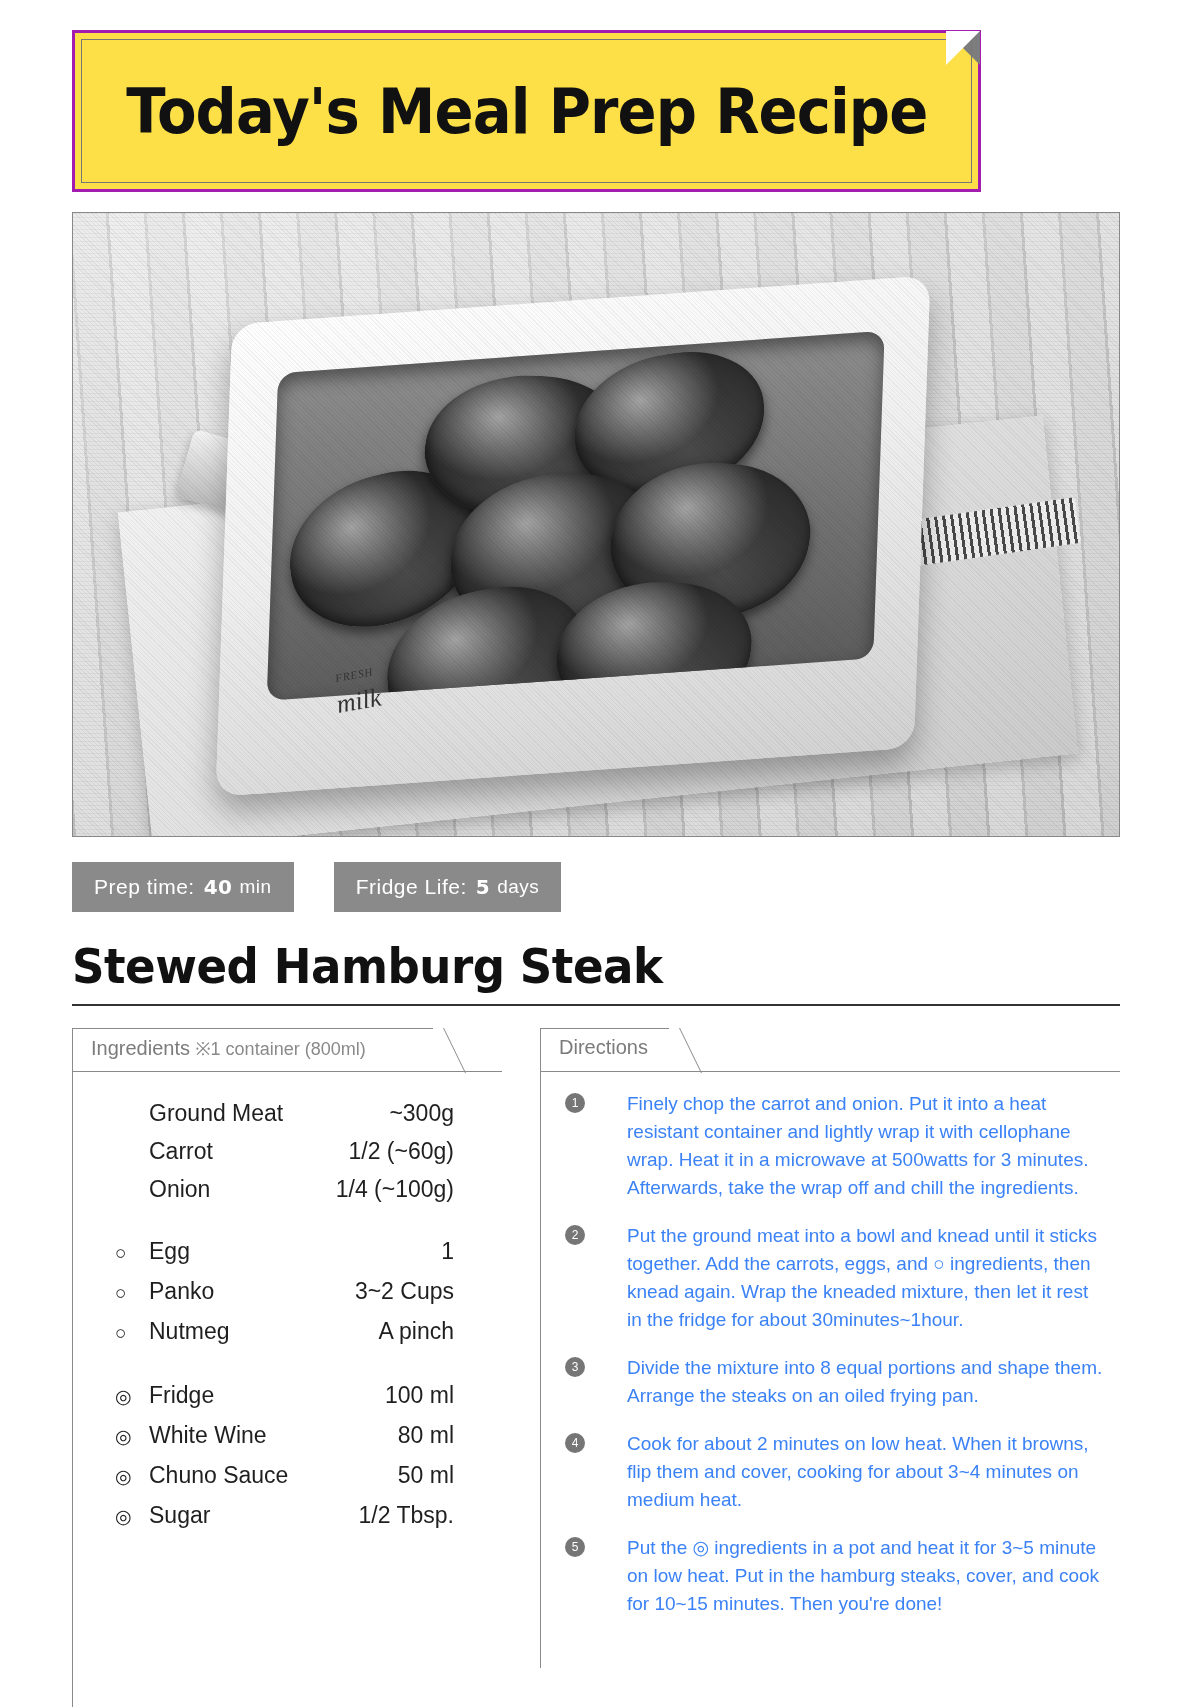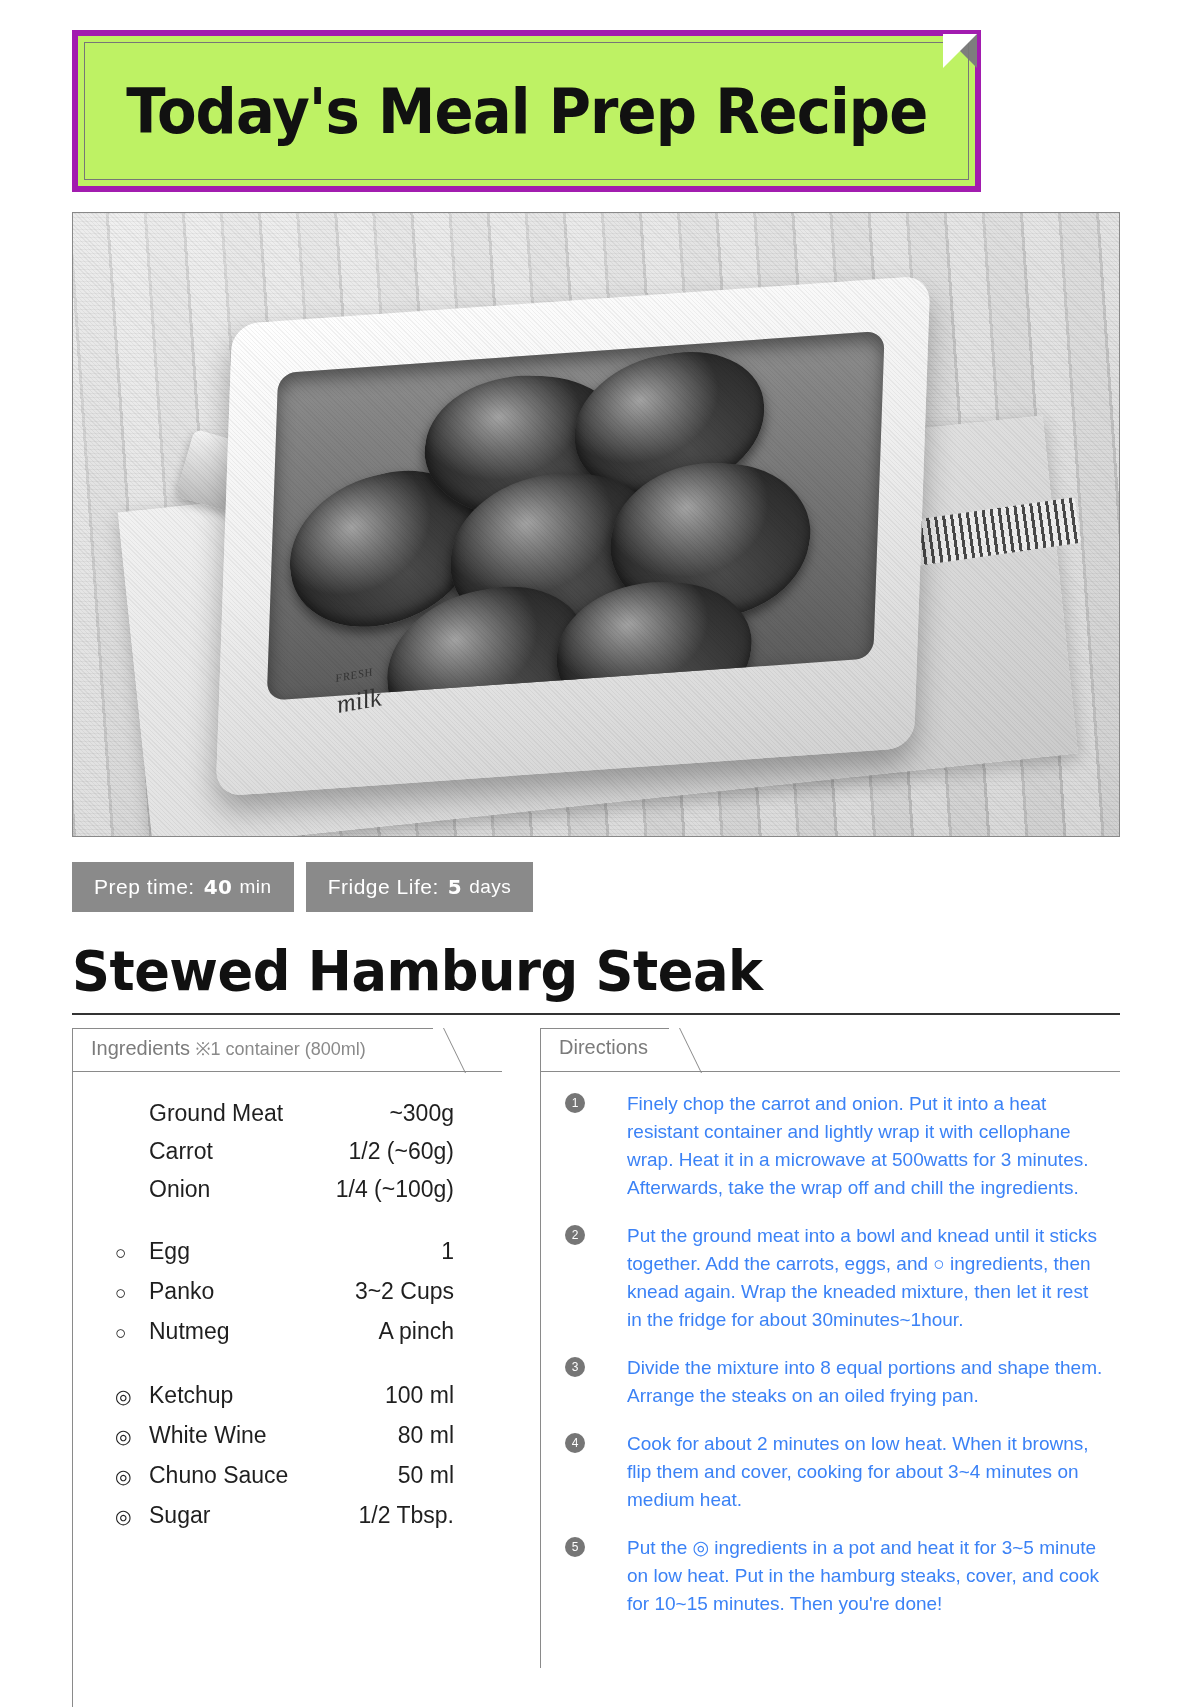--- a/index.html
+++ b/index.html
@@ -23,22 +23,22 @@
     height: 1707px;
   }
 
   
   .title-banner {
     position: absolute;
     left: 72px;
     top: 30px;
     width: 909px;
     height: 162px;
-    border: 6px solid #a21caf;
-    background: #bef264;
+    border: 3px solid #a21caf;
+    background: #fde047;
     box-sizing: border-box;
   }
   .title-banner:before {
     content: "";
     position: absolute;
     right: -2px;
     top: -2px;
     width: 0; height: 0;
     border-left: 34px solid transparent;
     border-top: 34px solid #7d7d7d;
@@ -190,21 +190,21 @@
     background-image: repeating-linear-gradient(45deg, rgba(0,0,0,0.05) 0 1px, rgba(255,255,255,0) 1px 3px);
     pointer-events: none;
   }
 
   
   .meta-row {
     position: absolute;
     left: 72px;
     top: 862px;
     display: flex;
-    gap: 12px;
+    gap: 40px;
   }
   .meta-tag {
     background: #8a8a8a;
     color: #fff;
     height: 50px;
     display: flex;
     align-items: center;
     padding: 0 22px;
     font-size: 21px;
     letter-spacing: 0.5px;
@@ -219,21 +219,21 @@
   .meta-tag .unit { font-size: 19px; }
 
   
   .recipe-name {
     position: absolute;
     left: 72px;
     top: 938px;
     width: 1048px;
     font-family: "DejaVu Sans", sans-serif;
     font-weight: bold;
-    font-size: 56px;
+    font-size: 48px;
     color: #111;
     border-bottom: 2px solid #333;
     padding-bottom: 10px;
     letter-spacing: -0.5px;
   }
   .recipe-name span { display:inline-block; transform: scaleX(0.94); transform-origin: left; }
 
   
   .col-left {
     position: absolute;
@@ -463,21 +463,21 @@
         <div class="ing-row">
           <span class="ing-mark">○</span>
           <span class="ing-name">Nutmeg</span>
           <span class="ing-amt">A pinch</span>
         </div>
       </div>
 
       <div class="ing-group">
         <div class="ing-row">
           <span class="ing-mark">◎</span>
-          <span class="ing-name">Ketchup</span>
+          <span class="ing-name">Fridge</span>
           <span class="ing-amt">100 ml</span>
         </div>
         <div class="ing-row">
           <span class="ing-mark">◎</span>
           <span class="ing-name">White Wine</span>
           <span class="ing-amt">80 ml</span>
         </div>
         <div class="ing-row">
           <span class="ing-mark">◎</span>
           <span class="ing-name">Chuno Sauce</span>

